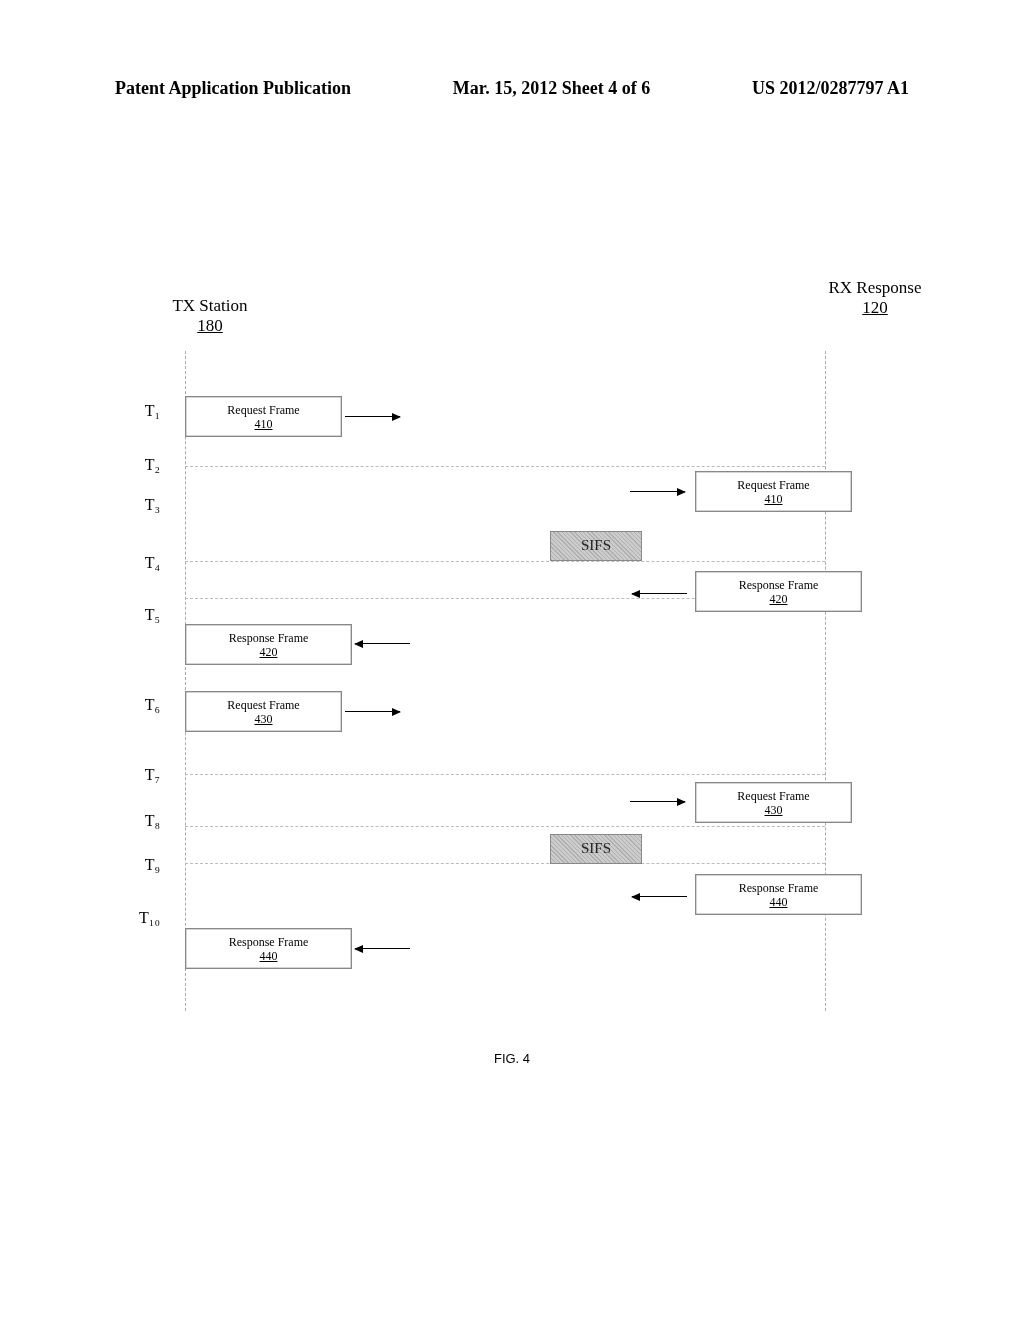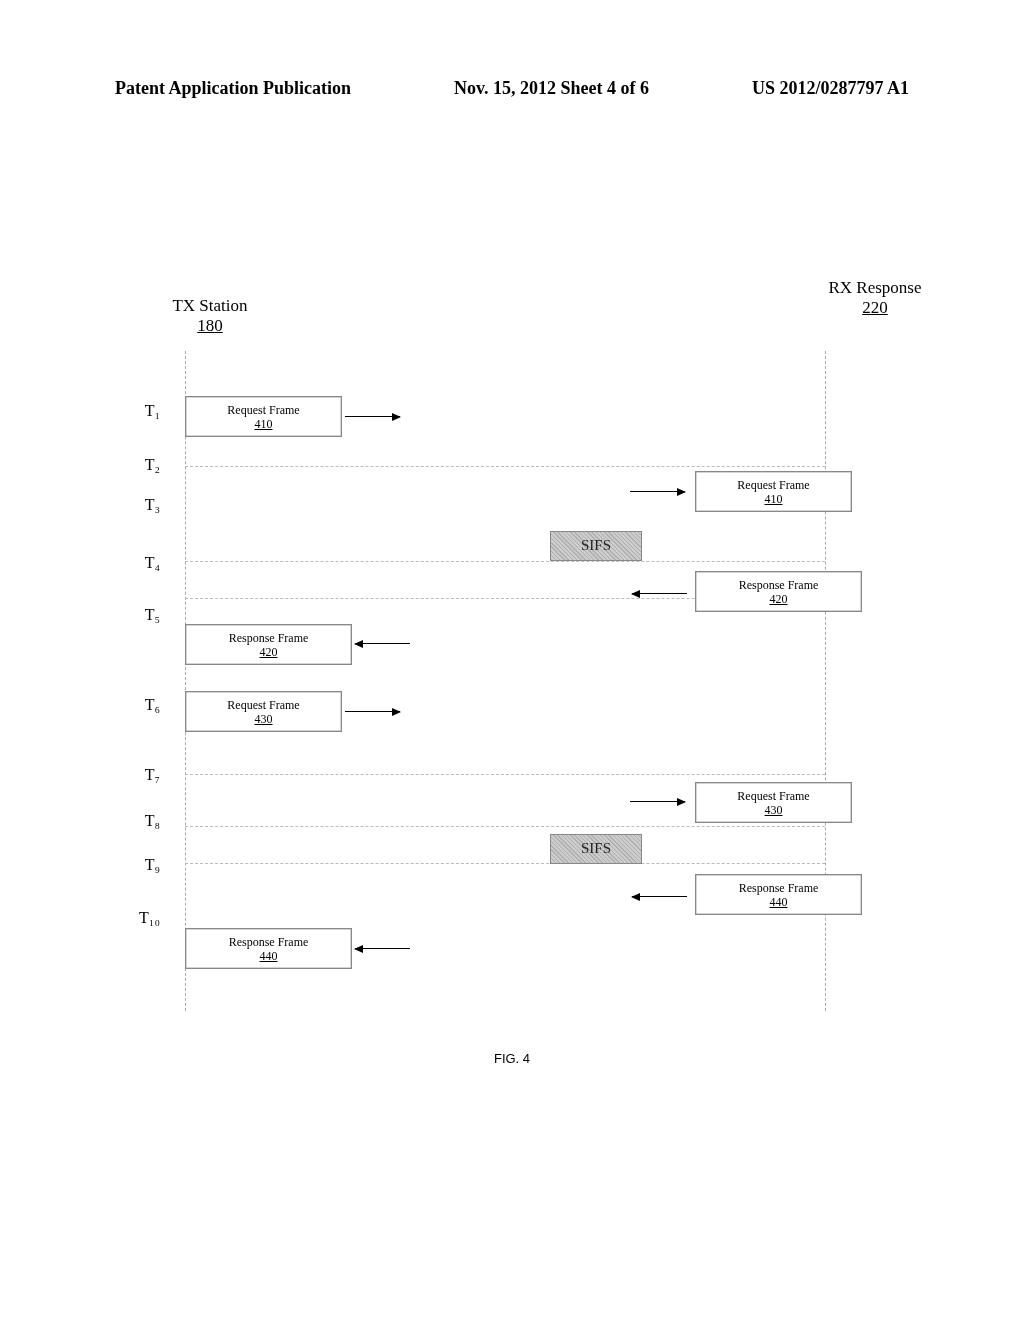--- a/index.html
+++ b/index.html
@@ -114,33 +114,33 @@
     font-size: 13px;
     font-family: Arial, sans-serif;
   }
 </style>
 </head>
 <body>
 
 <div class="page">
   <div class="header">
     <span>Patent Application Publication</span>
-    <span>Nov. 15, 2012  Sheet 4 of 6</span>
+    <span>Mar. 15, 2012  Sheet 4 of 6</span>
     <span>US 2012/0287797 A1</span>
   </div>
 
   <div class="diagram">
 
     <div class="tx-col">
       <div>TX Station</div>
       <div class="ref-underline">180</div>
     </div>
     <div class="rx-col" style="top:-18px">
       <div>RX Response</div>
-      <div class="ref-underline">220</div>
+      <div class="ref-underline">120</div>
     </div>
 
     <div class="timeline left-timeline"></div>
     <div class="timeline right-timeline"></div>
 
     <div class="hline" style="top:170px"></div>
     <div class="hline" style="top:265px"></div>
     <div class="hline" style="top:302px"></div>
     <div class="hline" style="top:478px"></div>
     <div class="hline" style="top:530px"></div>

